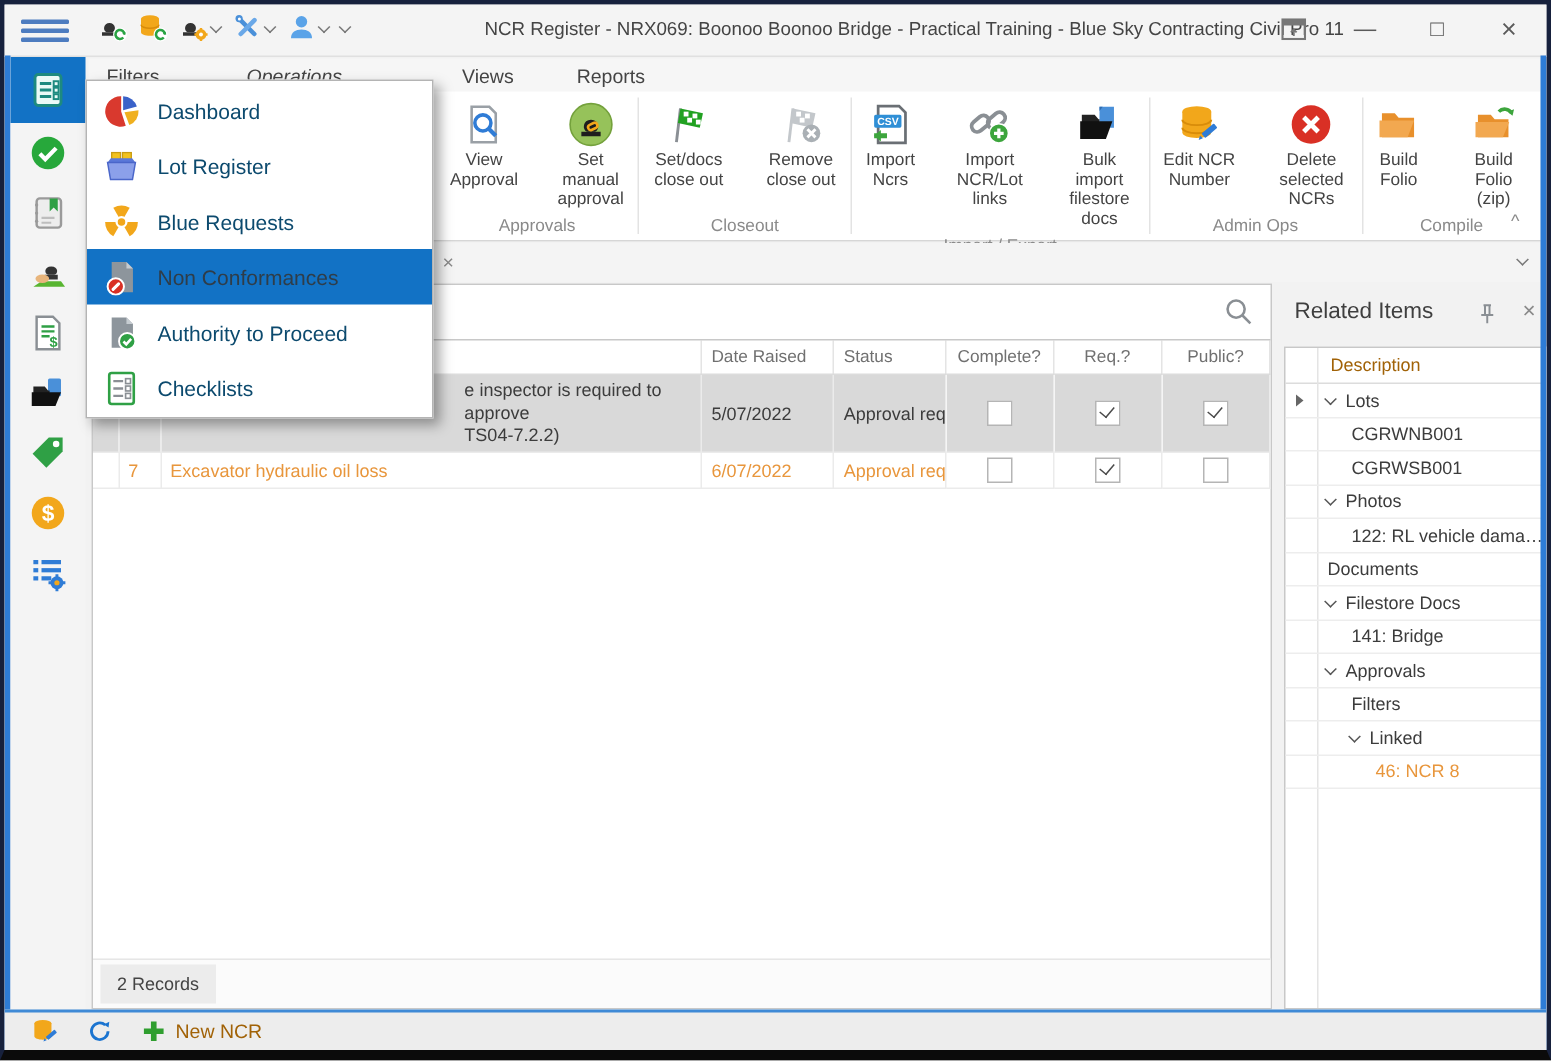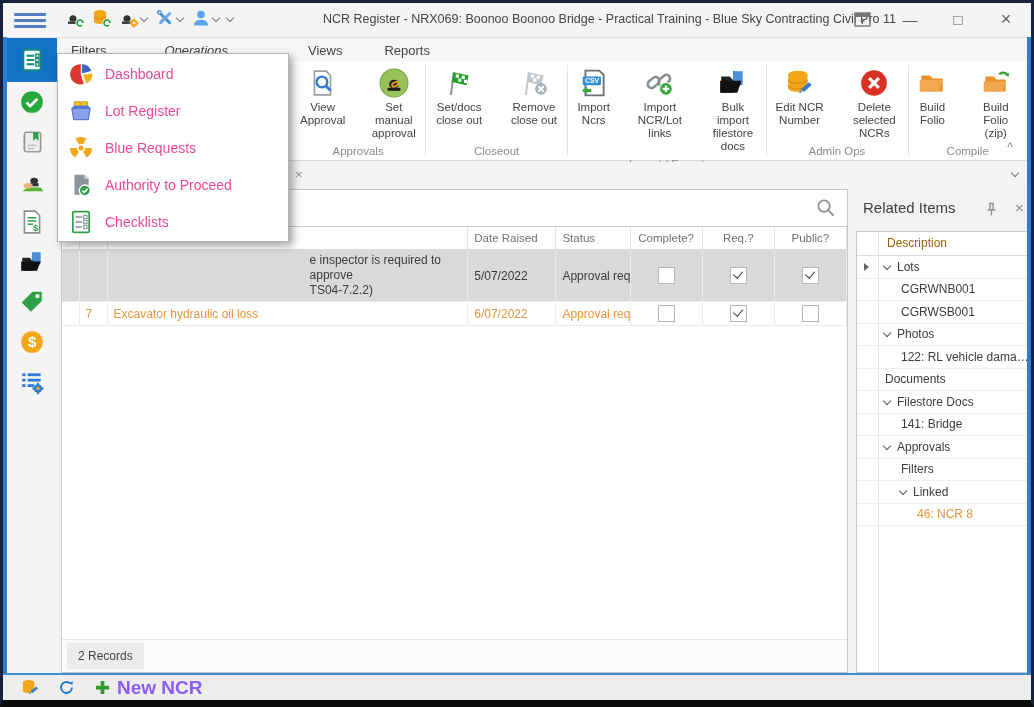--- a/index.html
+++ b/index.html
@@ -80,27 +80,27 @@
   .ind0{padding-left:28px;}.ind0c{padding-left:26px;}
   .ind1{padding-left:44px;}.ind1c{padding-left:42px;}
   .ind2{padding-left:60px;}
   .t-orange .lbl{color:#e8963c;}
   .gut-arrow{position:absolute;left:7px;top:7px;width:0;height:0;border-left:5px solid #666;border-top:4px solid transparent;border-bottom:4px solid transparent;}
 
   
   .statusbar{position:absolute;left:0;right:0;bottom:0;height:25px;background:#ededed;border-top:2px solid #3f8ad6;display:flex;align-items:center;z-index:7;}
   .statusbar .sico{margin-left:18px;cursor:pointer;display:flex;align-items:center;}
   .newncr{display:flex;align-items:center;gap:7px;margin-left:20px;cursor:pointer;}
-  .newncr .txt{color:#8b5cf6;font-size:19px;font-weight:bold;}
+  .newncr .txt{color:#a16207;font-size:13px;}
 
   
   .popup{position:absolute;left:54px;top:50px;width:230px;background:#fff;border:1px solid #b4b4b4;box-shadow:4px 4px 8px rgba(0,0,0,.35);z-index:50;padding:1px 0;}
   .pitem{height:37px;display:flex;align-items:center;cursor:pointer;}
   .pitem .pico{width:24px;height:24px;margin:0 12px 0 11px;flex:0 0 24px;}
-  .pitem .plbl{font-size:14px;color:#ec4899;}
+  .pitem .plbl{font-size:14px;color:#0c4a6e;}
   .pitem.sel{background:#1272c5;}
   .pitem.sel .plbl{color:#2f3d49;}
 </style>
 </head>
 <body>
 
 <div class="win">
   <div class="edge left"></div>
   <div class="edge right"></div>
 
@@ -572,20 +572,29 @@
     </div>
     <div class="pitem">
       <svg class="pico" viewBox="0 0 22 22">
           <path d="M11 11L16 2.3A10 10 0 0 0 6 2.3z" fill="#f2a71b"></path>
           <path d="M11 11H1a10 10 0 0 0 5 8.7z" fill="#f2a71b"></path>
           <path d="M11 11h10a10 10 0 0 1-5 8.7z" fill="#f2a71b"></path>
           <circle cx="11" cy="11" r="3" fill="#f2a71b" stroke="#fff" stroke-width="1.4"></circle>
         </svg>
       <span class="plbl">Blue Requests</span>
     </div>
+    <div class="pitem sel">
+      <svg class="pico" viewBox="0 0 22 22">
+          <path d="M5 1.5h9l4 4V20H5z" fill="#8d959c"></path>
+          <path d="M14 1.5l4 4h-4z" fill="#c6ccd1"></path>
+          <circle cx="7.5" cy="16.5" r="5" fill="#d93025" stroke="#fff" stroke-width="1.2"></circle>
+          <rect x="4.2" y="15.6" width="6.6" height="1.9" rx="0.9" transform="rotate(-45 7.5 16.5)" fill="#fff"></rect>
+        </svg>
+      <span class="plbl">Non Conformances</span>
+    </div>
     <div class="pitem">
       <svg class="pico" viewBox="0 0 22 22">
           <path d="M5 1.5h9l4 4V20H5z" fill="#8d959c"></path>
           <path d="M14 1.5l4 4h-4z" fill="#c6ccd1"></path>
           <circle cx="14.5" cy="16" r="5" fill="#2fa045" stroke="#fff" stroke-width="1.2"></circle>
           <path d="M12.2 16.2l1.7 1.7 3-3.3" stroke="#fff" stroke-width="1.6" fill="none"></path>
         </svg>
       <span class="plbl">Authority to Proceed</span>
     </div>
     <div class="pitem">

